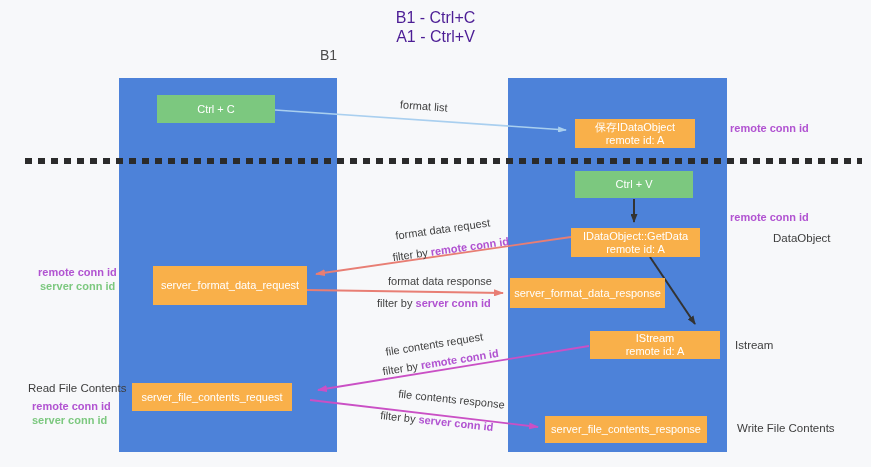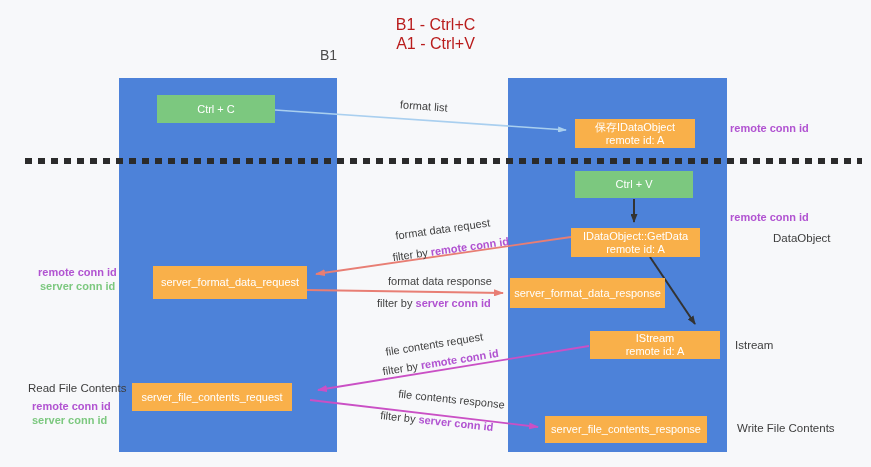--- a/index.html
+++ b/index.html
@@ -6,21 +6,21 @@
   body{background:#eef0f3;}
   .canvas{
     position:relative;width:871px;height:467px;overflow:hidden;
     background:#f7f8fa;
     font-family:"Liberation Sans","DejaVu Sans",sans-serif;
     color:#3d3d3d;
   }
   .abs{position:absolute;}
 
   
-  .title{left:0;top:15px;width:871px;text-align:center;font-size:16px;line-height:19px;color:#b91c1c;}
+  .title{left:0;top:8px;width:871px;text-align:center;font-size:16px;line-height:19px;color:#4c1d95;}
 
   
   .lane-header{top:49px;text-align:right;font-size:14px;line-height:12px;color:#4c4c4c;}
   .lane-header.left{left:119px;width:218px;}
   .lane-header.right{left:506px;width:219px;margin-top:39px;}
 
   
   .lane{top:78px;height:374px;background:#4d82d9;z-index:1;}
   .lane.left{left:119px;width:218px;}
   .lane.right{left:508px;width:219px;}
@@ -34,21 +34,21 @@
 
   
   .node{z-index:4;display:flex;flex-direction:column;align-items:center;justify-content:center;
     color:#fff;font-size:11px;line-height:13px;text-align:center;}
   .node.green{background:#7cc87f;}
   .node.orange{background:#f9b04a;}
   .n-ctrlc{left:157px;top:95px;width:118px;height:28px;}
   .n-save{left:575px;top:119px;width:120px;height:29px;text-align:center;}
   .n-ctrlv{left:575px;top:171px;width:118px;height:27px;}
   .n-getdata{left:571px;top:228px;width:129px;height:29px;}
-  .n-fmtreq{left:153px;top:266px;width:154px;height:33px;}
+  .n-fmtreq{left:153px;top:266px;width:154px;height:39px;}
   .n-fmtres{left:510px;top:278px;width:155px;height:30px;justify-content:center;}
   .n-istream{left:590px;top:331px;width:130px;height:28px;}
   .n-filereq{left:132px;top:383px;width:160px;height:28px;}
   .n-fileres{left:545px;top:416px;width:162px;height:27px;}
 
   
   .elabel{z-index:5;font-size:11px;color:#424242;white-space:nowrap;}
   .purple{color:#b153d1;font-weight:bold;}
   .greenlbl{color:#7cc87f;font-weight:bold;}
   .l-format-list{left:400px;top:100px;transform:rotate(4deg);}

